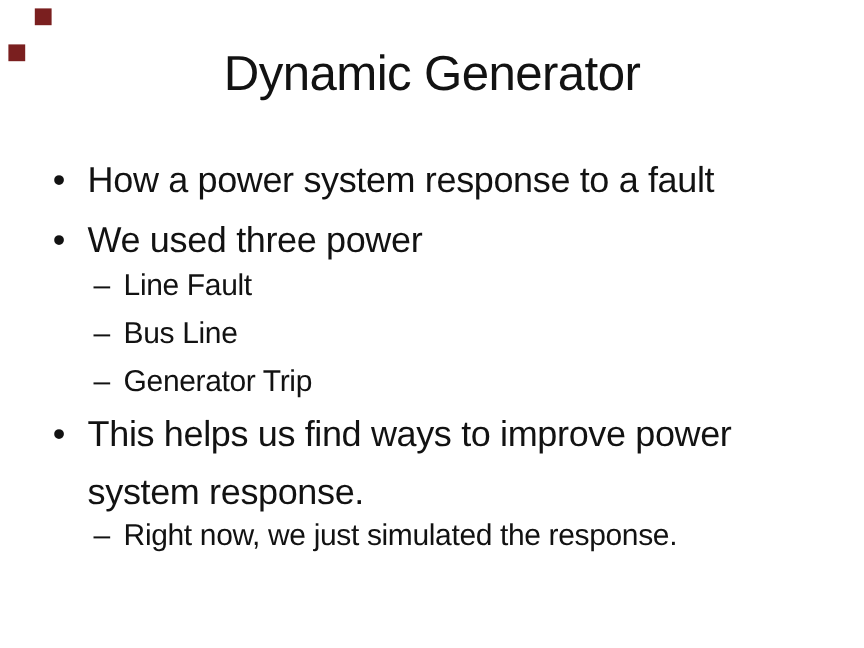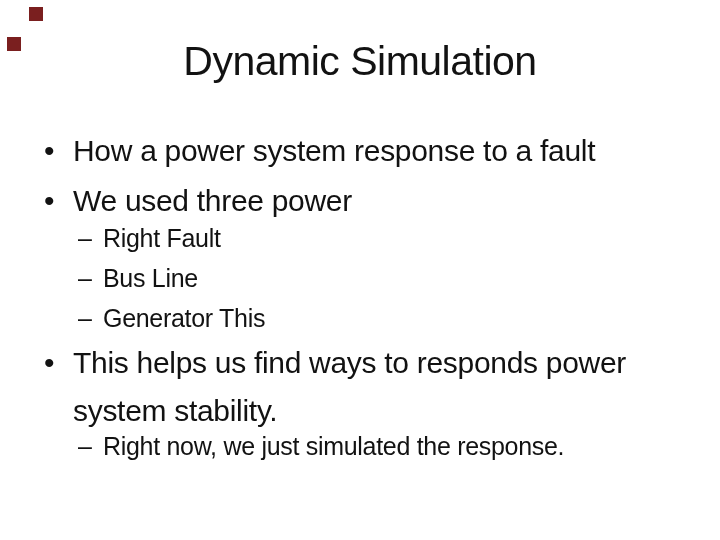--- a/index.html
+++ b/index.html
@@ -71,50 +71,50 @@
   .txt { display: block; }
 </style>
 </head>
 <body>
 
 <div class="slide" style="background: rgb(255, 255, 255); color: rgb(18, 18, 18);">
 
   <div class="deco deco-a" style="background: rgb(122, 31, 31);"></div>
   <div class="deco deco-b" style="background: rgb(122, 31, 31);"></div>
 
-  <h1 class="title">Dynamic Simulation</h1>
+  <h1 class="title">Dynamic Generator</h1>
 
   <div class="line lv1 pos-b0">
     <span class="marker">•</span>
     <span class="txt">How a power system response to a fault</span>
   </div>
 
   <div class="line lv1 pos-b1">
     <span class="marker">•</span>
     <span class="txt">We used three power</span>
   </div>
 
   <div class="line lv2 pos-s0">
     <span class="marker">–</span>
-    <span class="txt">Right Fault</span>
+    <span class="txt">Line Fault</span>
   </div>
 
   <div class="line lv2 pos-s1">
     <span class="marker">–</span>
     <span class="txt">Bus Line</span>
   </div>
 
   <div class="line lv2 pos-s2">
     <span class="marker">–</span>
-    <span class="txt">Generator This</span>
+    <span class="txt">Generator Trip</span>
   </div>
 
   <div class="line lv1 pos-b2">
     <span class="marker">•</span>
-    <span class="txt">This helps us find ways to responds power system stability.</span>
+    <span class="txt">This helps us find ways to improve power system response.</span>
   </div>
 
   <div class="line lv2 pos-s3">
     <span class="marker">–</span>
     <span class="txt">Right now, we just simulated the response.</span>
   </div>
 
 </div>
 
 </body></html>

